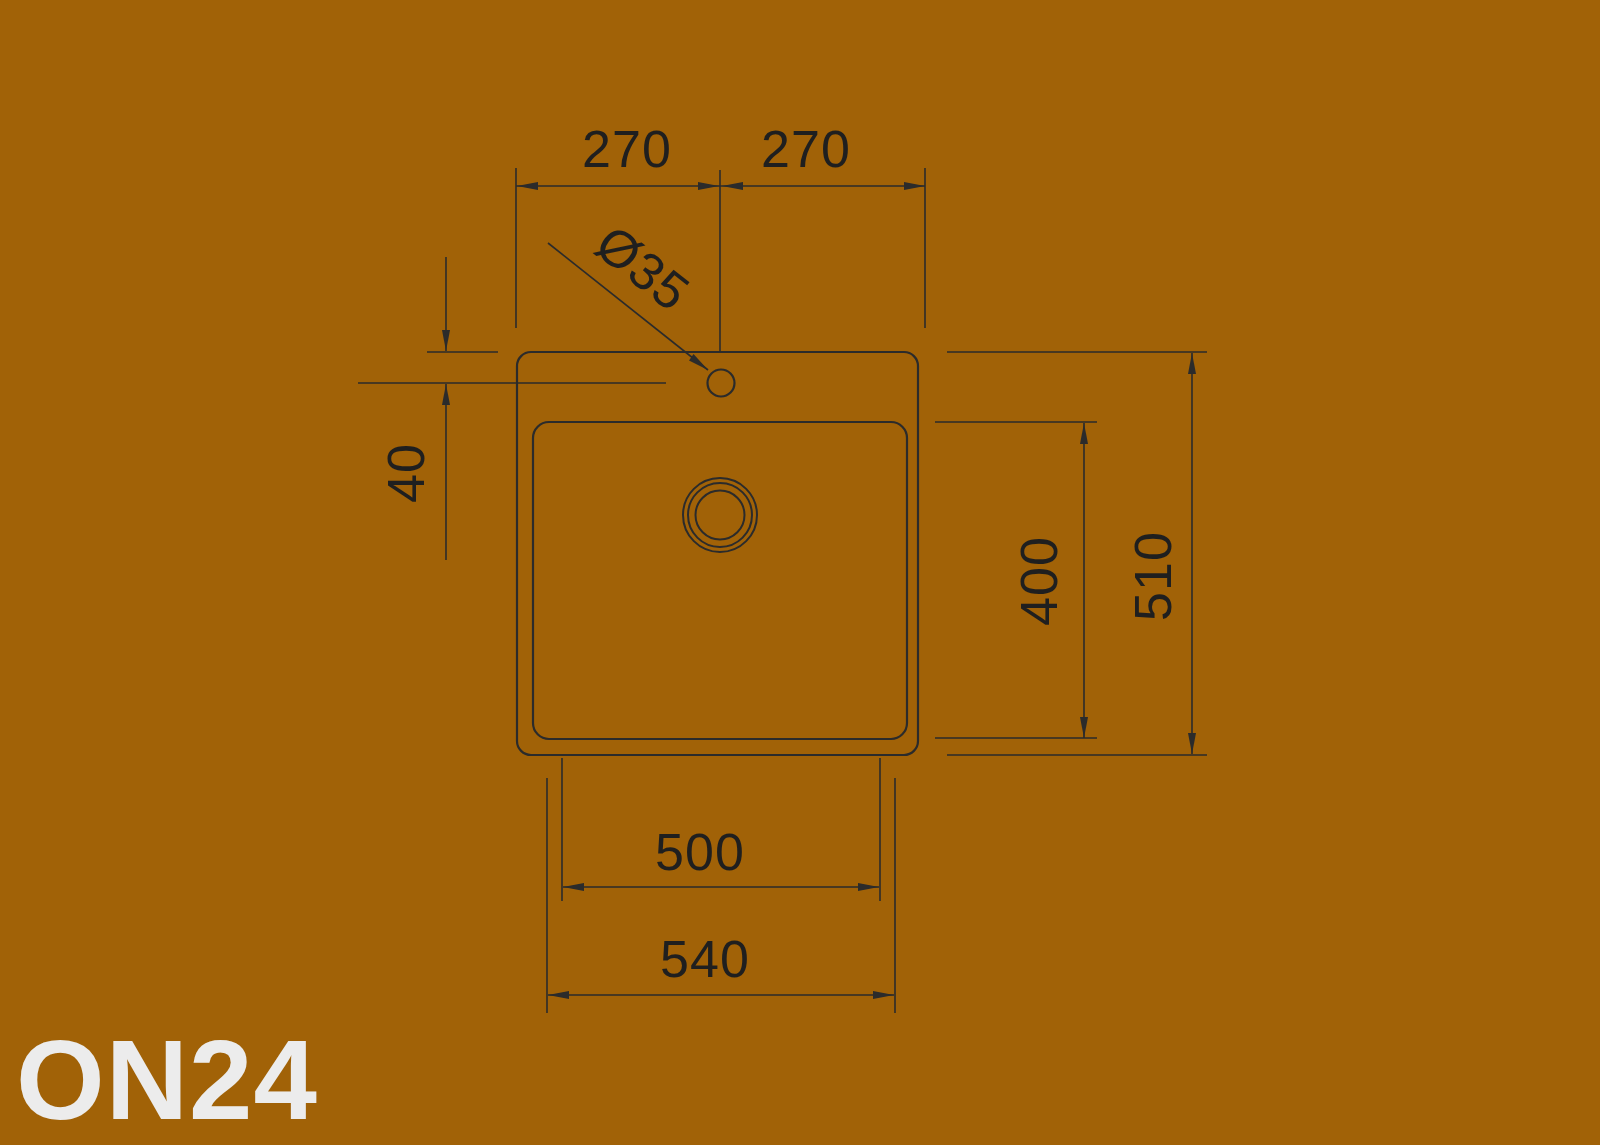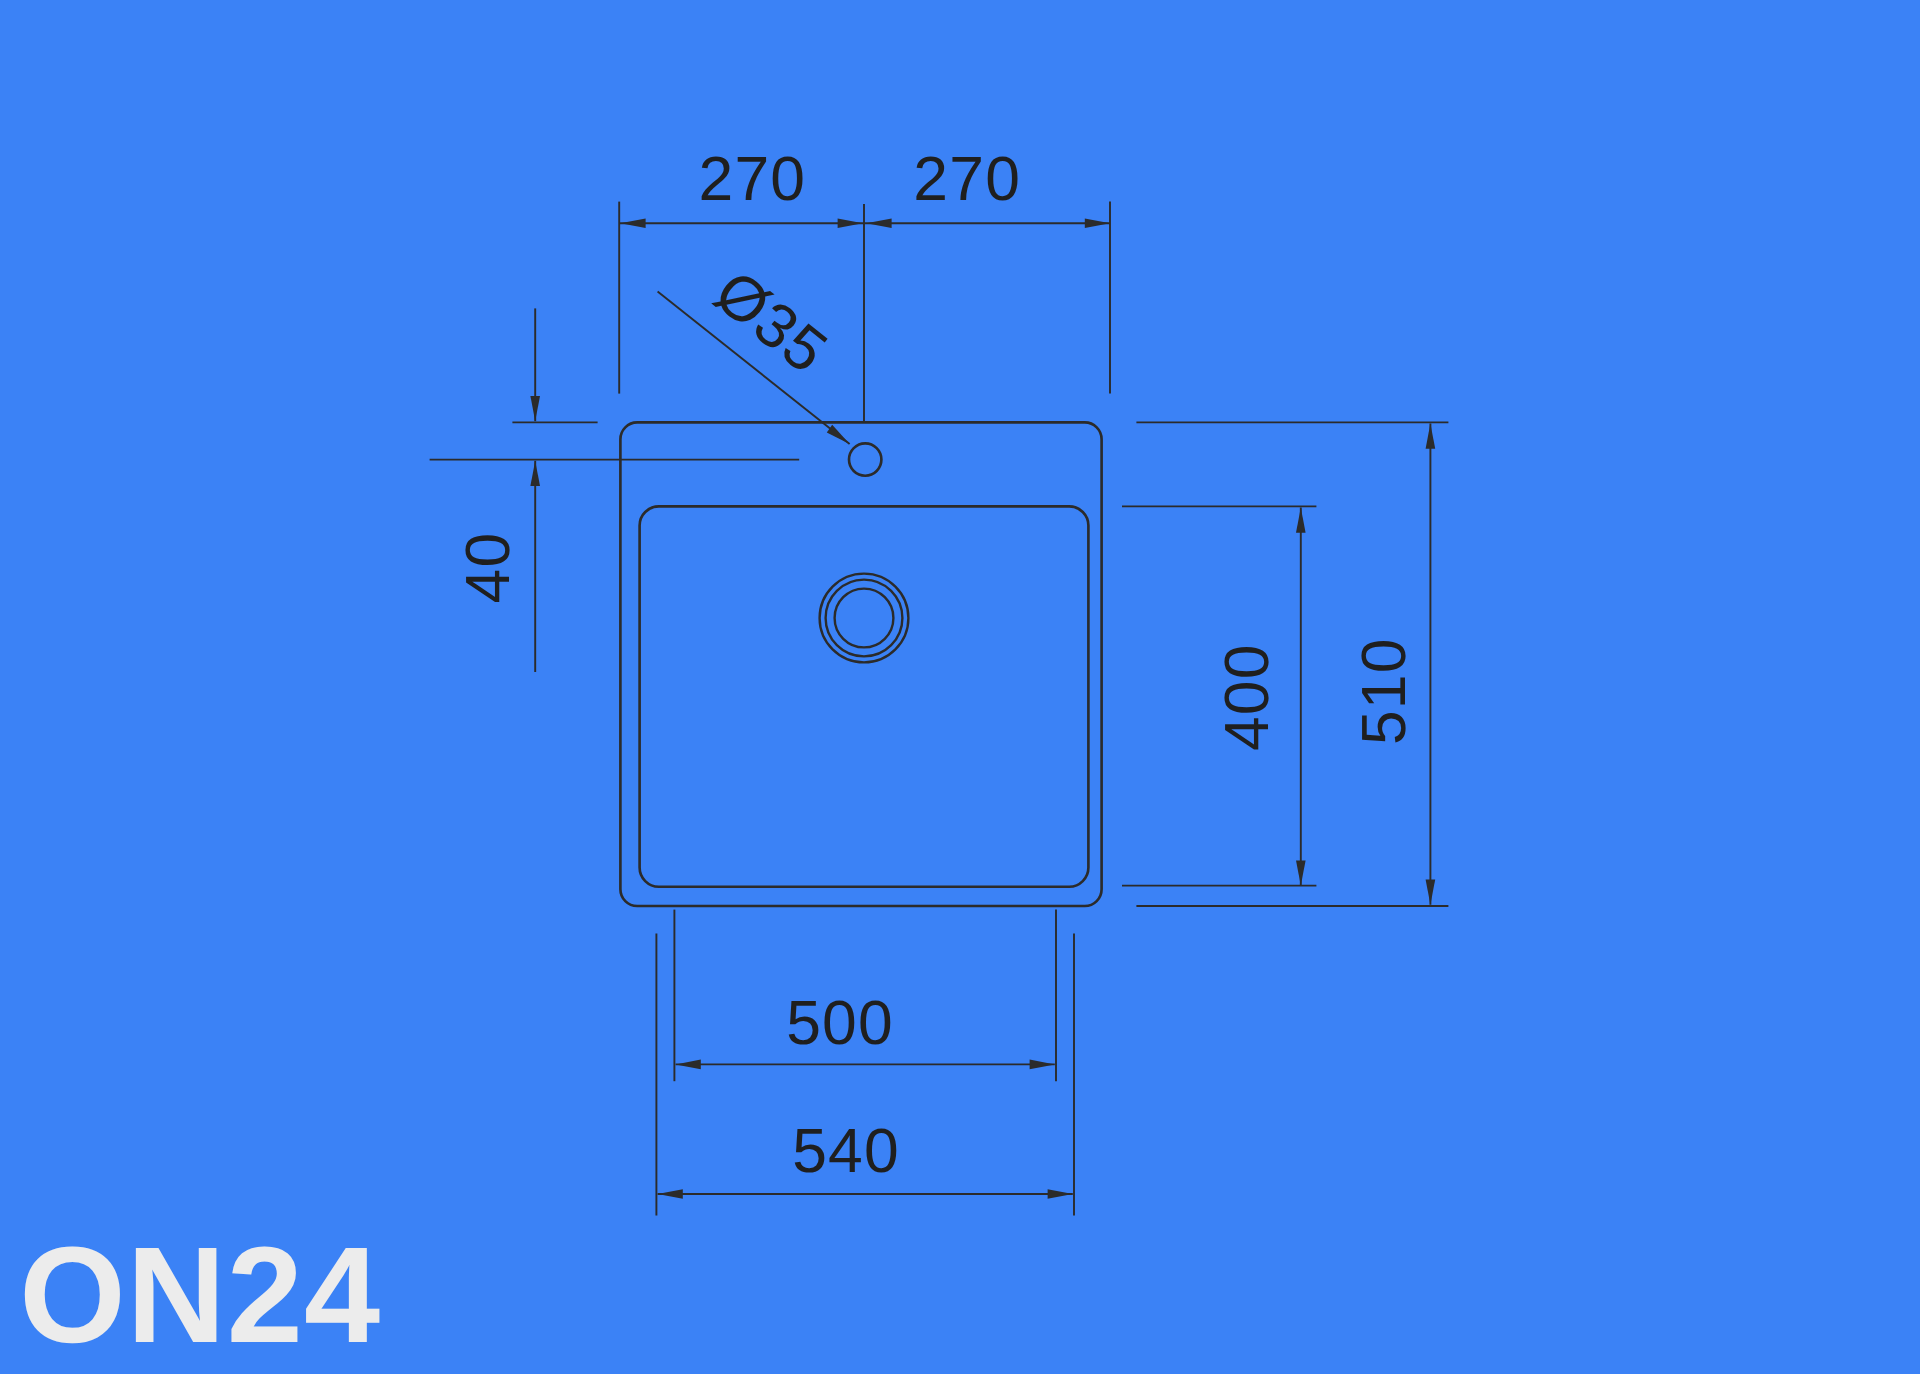--- a/index.html
+++ b/index.html
@@ -8,21 +8,21 @@
     width: 1600px;
     height: 1145px;
     background: #ffffff;
     overflow: hidden;
     font-family: "Liberation Sans", sans-serif;
   }
   .stage {
     position: relative;
     width: 1600px;
     height: 1145px;
-    background: #3b82f6;
+    background: #a16207;
   }
   svg { position: absolute; left: 0; top: 0; }
 
   
   .shape {
     fill: none;
     stroke: #2b2b2b;
     stroke-width: 2.2;
     stroke-linecap: round;
   }

